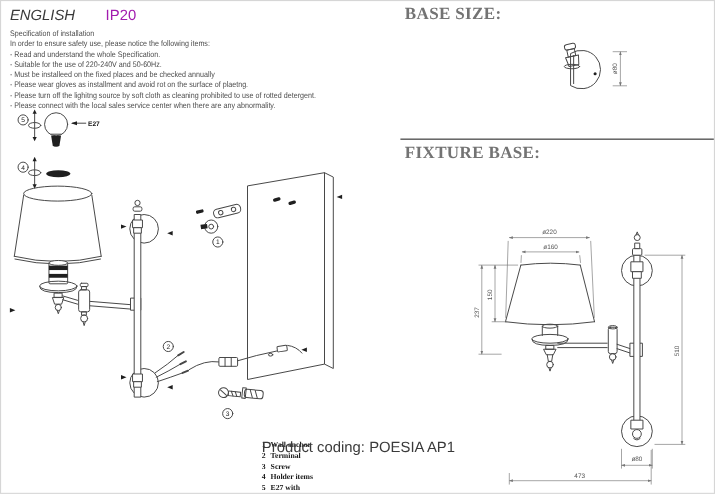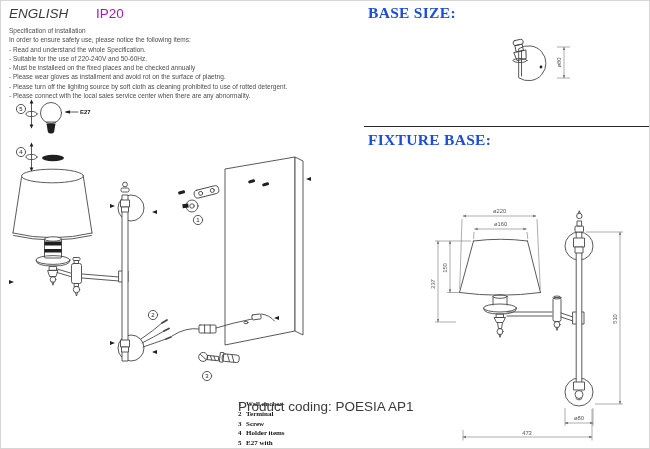--- a/index.html
+++ b/index.html
@@ -5,21 +5,21 @@
   html,body{margin:0;padding:0;background:#fff;}
   .page{position:relative;width:650px;height:449px;background:#fff;border:1px solid #d6d6d6;
         box-sizing:border-box;overflow:hidden;font-family:"Liberation Sans",sans-serif;}
   .abs{position:absolute;}
   .lang-title{left:8px;top:5px;font-size:13.5px;color:#3a3a3a;font-style:italic;}
   .ip-rating{left:95px;top:5px;font-size:13.5px;color:#a21caf;}
   .spec{left:8px;top:25px;width:360px;font-size:7.4px;line-height:9.3px;color:#4c4c4c;
         transform:scaleX(0.88);transform-origin:0 0;}
   .spec div{white-space:nowrap;}
   .size-title{font-family:"Liberation Serif",serif;font-weight:bold;font-size:15.5px;
-              color:#1d4ed8;letter-spacing:.3px;}
+              color:#737373;letter-spacing:.3px;}
   .base-title{left:367px;top:3px;}
   .fixture-title{left:367px;top:130px;}
   .divider{left:363px;top:125px;width:285px;height:1px;background:#2a2a2a;}
   .parts{left:237px;top:399px;font-family:Liberation Serif, serif;font-weight:bold;
          font-size:7px;line-height:9.8px;color:#141414;}
   .parts .num{display:inline-block;width:8px;}
   .coding{left:237px;top:398px;font-size:13.5px;color:#3a3a3a;}
   svg{position:absolute;overflow:visible;}
   .ln{stroke:#474747;fill:none;stroke-width:0.9;stroke-linecap:round;stroke-linejoin:round;}
   .lnw{stroke:#474747;fill:#fff;stroke-width:0.9;stroke-linejoin:round;}

